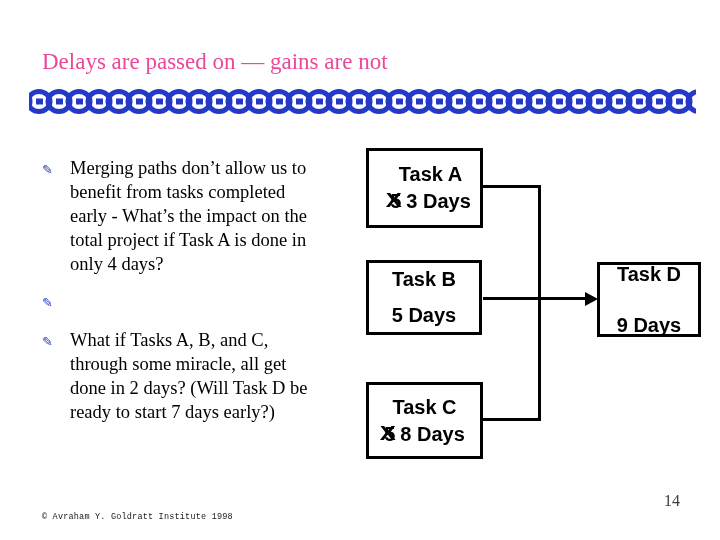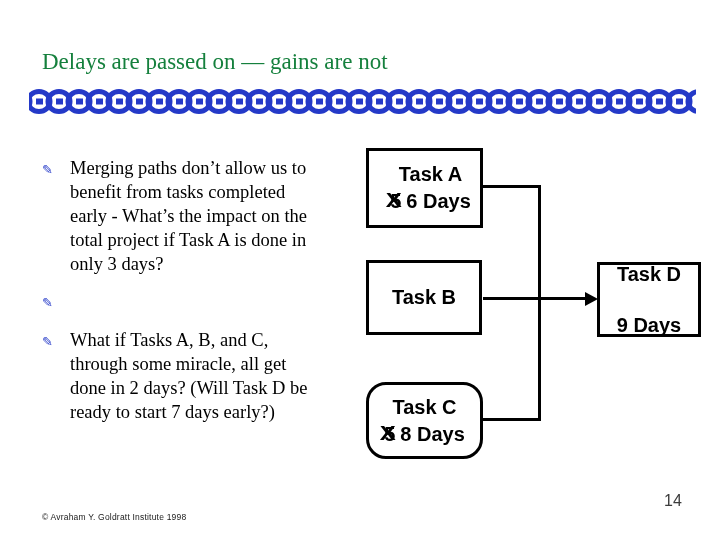--- a/index.html
+++ b/index.html
@@ -2,21 +2,21 @@
 <html><head>
 <meta charset="utf-8">
 <style>
   html,body{margin:0;padding:0;background:#888;}
   .slide{
     position:relative;width:720px;height:540px;background:#ffffff;
     overflow:hidden;font-family:"Liberation Serif", serif;color:#000;
   }
   .title{
     position:absolute;left:42px;top:48px;width:640px;
-    font-size:23px;line-height:28px;color:#15803d;
+    font-size:23px;line-height:28px;color:#ec4899;
     font-family:"Liberation Serif", serif;font-weight:400;
   }
   .chain{position:absolute;left:29px;top:88px;}
   .bullets{position:absolute;left:42px;top:156px;width:310px;}
   .bullet{display:flex;align-items:flex-start;margin-bottom:13px;}
   .bullet-icon{
     flex:0 0 28px;font-size:13px;line-height:24px;color:#2439c8;
     font-family:"DejaVu Sans", sans-serif;margin-top:2px;
   }
   .bullet-text{
@@ -25,41 +25,41 @@
   }
   .task-box{
     position:absolute;background:#fff;border:3px solid #000;
     box-sizing:border-box;text-align:center;
     font-family:"Liberation Sans", sans-serif;font-weight:700;
     font-size:20px;line-height:27px;color:#000;
     display:flex;flex-direction:column;justify-content:center;
   }
   .task-a{left:366px;top:148px;width:117px;height:80px;padding-left:12px;}
   .task-b{left:366px;top:260px;width:116px;height:75px;gap:9px;}
-  .task-c{left:366px;top:382px;width:117px;height:77px;border-radius:20px;}
+  .task-c{left:366px;top:382px;width:117px;height:77px;}
   .task-d{left:597px;top:262px;width:104px;height:75px;gap:24px;}
   .xwrap{position:relative;display:inline-block;margin-right:5px;}
   .xmark{position:absolute;left:-3px;top:-1px;transform:scaleX(1.2);}
   .conn{position:absolute;background:#000;}
   .conn-a{left:483px;top:185px;width:57px;height:3px;}
   .conn-v{left:538px;top:185px;width:3px;height:236px;}
   .conn-c{left:483px;top:418px;width:57px;height:3px;}
   .conn-bd{left:483px;top:297px;width:102px;height:3px;}
   .arrowhead{
     position:absolute;left:585px;top:291.5px;width:0;height:0;
     border-left:13px solid #000;border-top:7px solid transparent;
     border-bottom:7px solid transparent;
   }
   .footer{
     position:absolute;left:42px;top:512px;font-size:8.5px;color:#1a1a1a;
-    font-family:Liberation Sans, sans-serif;letter-spacing:0.2px;
+    font-family:Liberation Mono, monospace;letter-spacing:0.2px;
   }
   .page-number{
     position:absolute;left:664px;top:492px;font-size:16px;color:#3c3c3c;
-    font-family:Liberation Sans, sans-serif;
+    font-family:Liberation Serif, serif;
   }
 </style>
 </head>
 <body>
 
 <div class="slide">
 
   <div class="title">Delays are passed on — gains are not</div>
 
   <svg class="chain" width="667" height="27" viewBox="0 0 667 27" xmlns="http://www.w3.org/2000/svg">
@@ -80,21 +80,21 @@
     <rect width="667" height="27" fill="url(#clink)"></rect>
   </svg>
 
   <div class="bullets">
     <div class="bullet">
       <span class="bullet-icon">✎</span>
       <div class="bullet-text">Merging paths don’t allow us to
 benefit from tasks completed
 early - What’s the impact on the
 total project if Task A is done in
-only 3 days?</div>
+only 4 days?</div>
     </div>
     <div class="bullet">
       <span class="bullet-icon">✎</span>
     </div>
     <div class="bullet">
       <span class="bullet-icon">✎</span>
       <div class="bullet-text">What if Tasks A, B, and C,
 through some miracle, all get
 done in 2 days? (Will Task D be
 ready to start 7 days early?)</div>
@@ -103,26 +103,27 @@
 
   <div class="conn conn-a"></div>
   <div class="conn conn-v"></div>
   <div class="conn conn-c"></div>
   <div class="conn conn-bd"></div>
   <div class="arrowhead"></div>
 
   <div class="task-box task-a">
     <div>Task A</div>
     <div>
-      <span class="xwrap"><span>5</span><span class="xmark">X</span></span><span>6 Days</span>
+      <span class="xwrap"><span>5</span><span class="xmark">X</span></span><span>3 Days</span>
     </div>
   </div>
 
   <div class="task-box task-b">
     <div>Task B</div>
+    <div>5 Days</div>
   </div>
 
   <div class="task-box task-c">
     <div>Task C</div>
     <div>
       <span class="xwrap"><span>5</span><span class="xmark">X</span></span><span>8 Days</span>
     </div>
   </div>
 
   <div class="task-box task-d">

